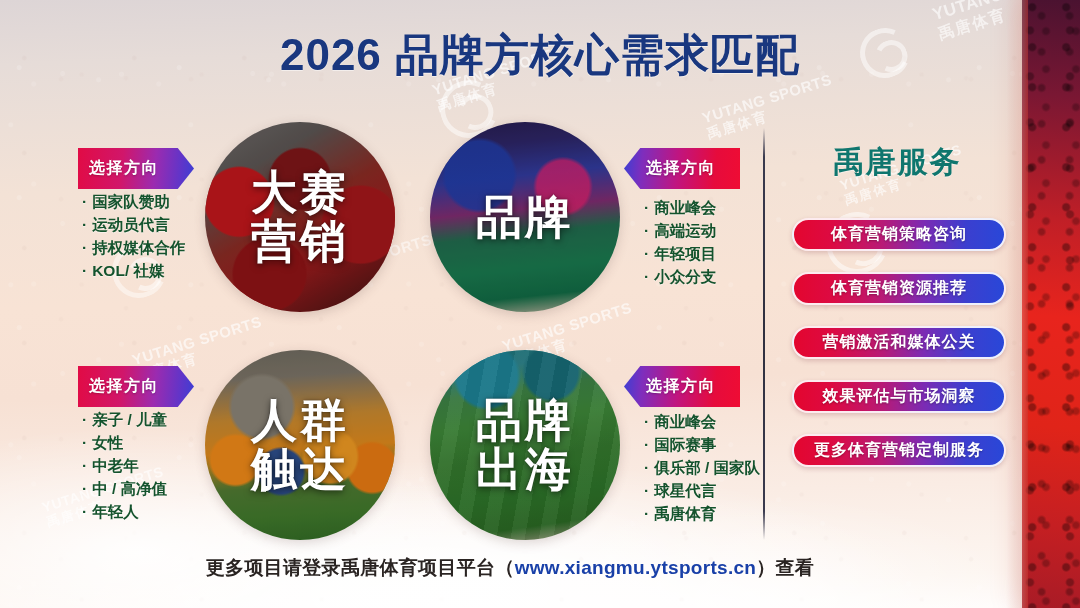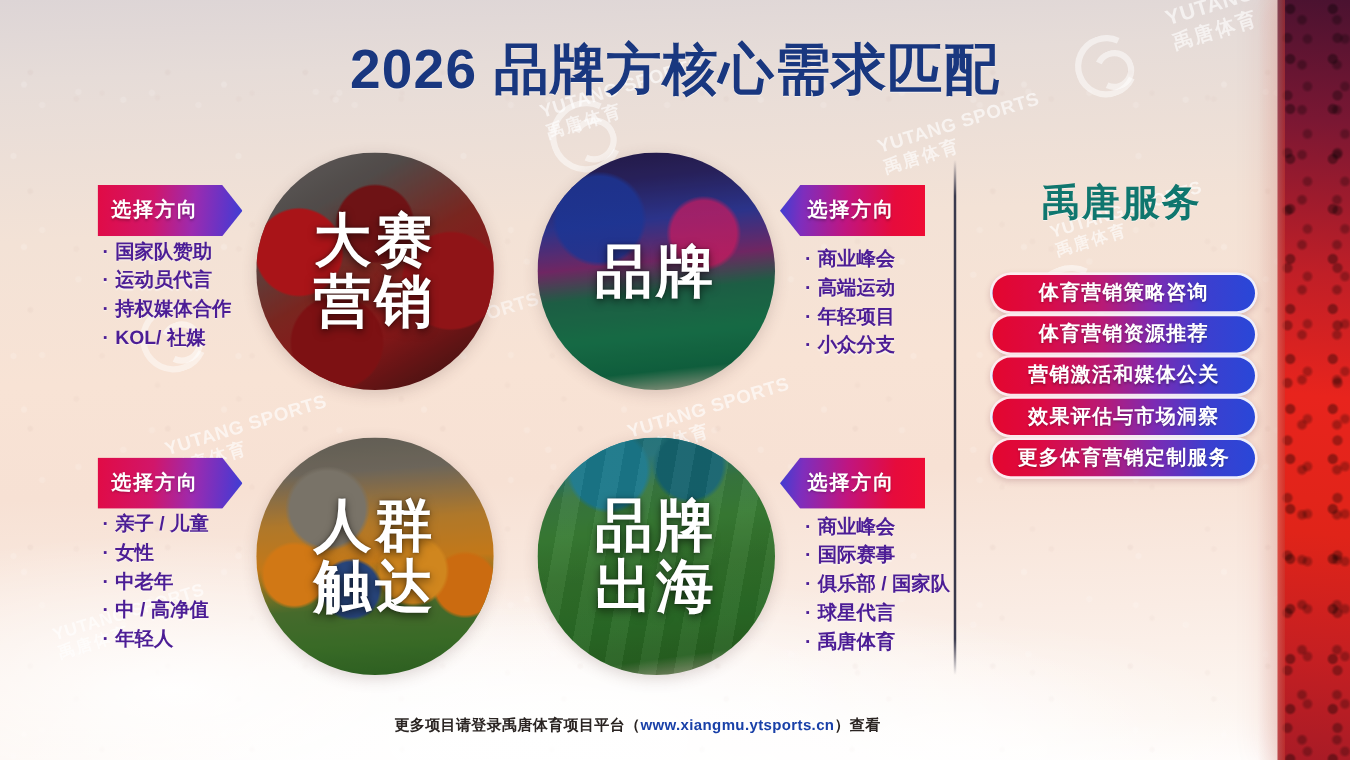--- a/index.html
+++ b/index.html
@@ -183,21 +183,21 @@
   .banner-left {
     background: linear-gradient(95deg, #3b3fd4 0%, #7e2ebd 16%, #c01580 46%, #e60b3c 78%, #ef0c34 100%);
     clip-path: polygon(14% 0, 100% 0, 100% 100%, 14% 100%, 0 50%);
     padding-left: 22px;
   }
 
   
   .blist {
     position: absolute;
     z-index: 5;
-    color: #4c1d95;
+    color: #14532d;
     font-weight: 800;
     font-size: 15.5px;
     line-height: 23px;
     text-shadow: 0 1px 1px rgba(255,255,255,.55);
   }
   .blist li { list-style: none; white-space: nowrap; }
   .blist li::before { content: "·"; margin-right: 5px; font-weight: 900; }
 
   
   .divider {
@@ -216,21 +216,21 @@
     font-size: 30px;
     font-weight: 800;
     color: #0f766e;
     letter-spacing: 2px;
     z-index: 5;
     text-shadow: 0 1px 0 rgba(255,255,255,.5);
   }
   .pill-col {
     position: absolute;
     left: 792px; top: 218px; width: 214px;
-    display: flex; flex-direction: column; 
+    display: flex; flex-direction: column; gap: 21px;
     z-index: 5;
     text-align: right;
   }
   .pill {
     height: 33px;
     border-radius: 17px;
     background: linear-gradient(90deg, #e3062f 0%, #dd0a42 18%, #b81a76 42%, #7b2bb4 62%, #3b3fcf 82%, #2947d8 100%);
     border: 2px solid rgba(255,255,255,.92);
     display: flex; align-items: center; justify-content: center;
     color: #fff;
@@ -238,23 +238,23 @@
     font-size: 16px;
     letter-spacing: 1px;
     text-shadow: 0 1px 2px rgba(0,0,0,.3);
     box-shadow: 0 2px 5px rgba(120,40,60,.22);
     white-space: nowrap;
   }
 
   
   .footer {
     position: absolute;
-    left: 0; top: 572px; width: 1020px;
+    left: 0; top: 555px; width: 1020px;
     text-align: center;
-    font-size: 12px;
+    font-size: 19px;
     font-weight: 700;
     color: #2a2422;
     letter-spacing: .3px;
     z-index: 5;
   }
   .footer .url { color: #1940a8; }
 </style>
 </head>
 <body>
 

